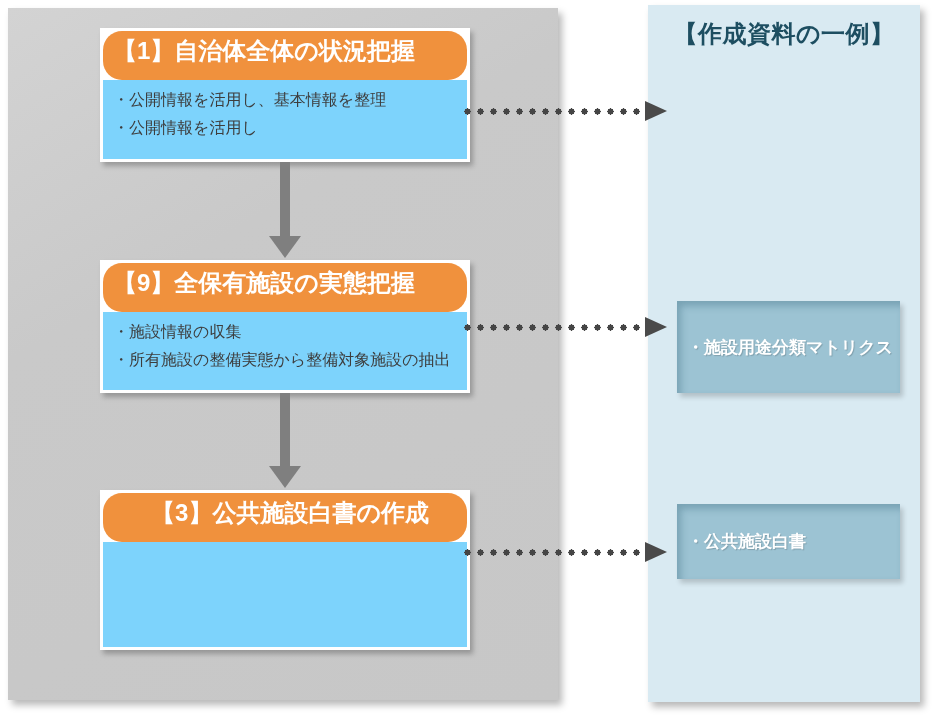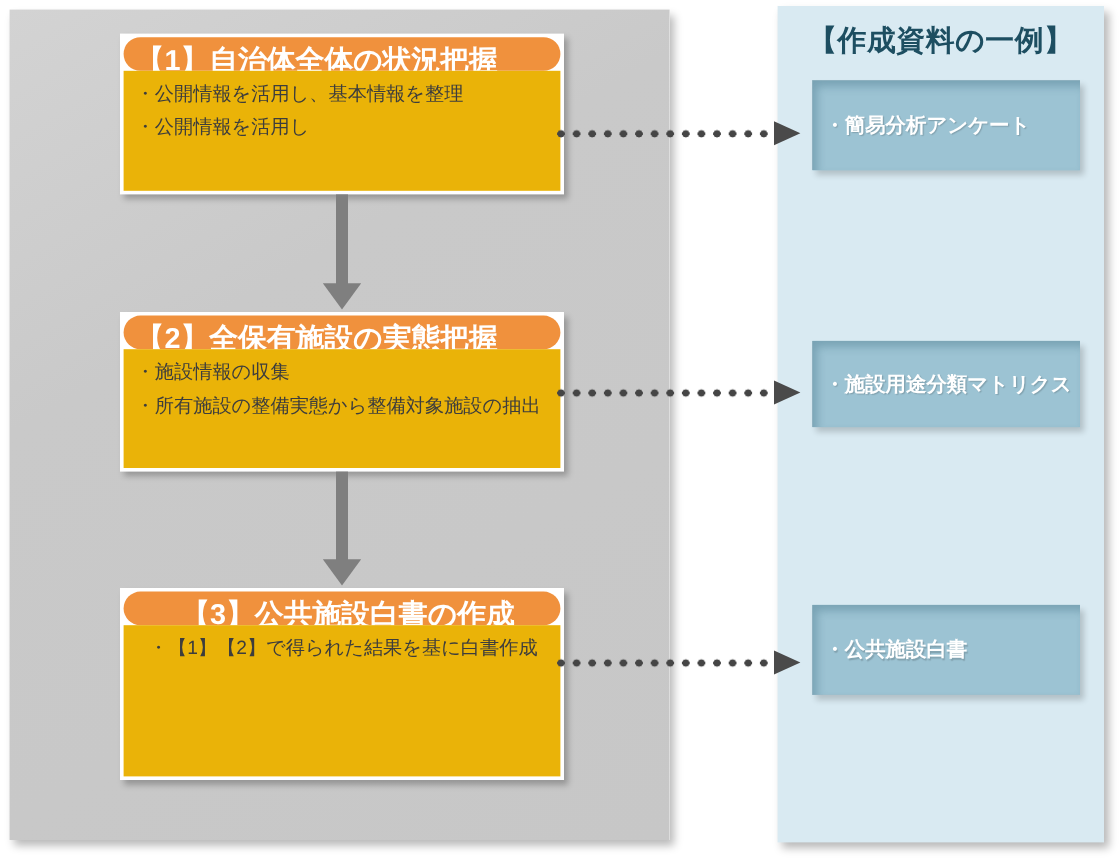--- a/index.html
+++ b/index.html
@@ -57,28 +57,28 @@
   .process-box.step1 { top: 28px;  height: 134px; }
   .process-box.step2 { top: 260px; height: 133px; }
   .process-box.step3 { top: 490px; height: 160px; text-align: center; }
 
   .process-header {
     background: #f0913d;
     color: #ffffff;
     font-weight: bold;
     font-size: 24px;
     line-height: 40px;
-    height: 28px;
+    height: 49px;
     padding: 0 0 0 10px;
     white-space: nowrap;
     flex: 0 0 auto;
     border-radius: 19px;
   }
   .process-body {
-    background: #eab308;
+    background: #7dd3fc;
     flex: 1 1 auto;
     padding: 9px 8px 6px 10px;
     color: #3d3d3d;
     font-size: 16px;
   }
   .bullet {
     line-height: 21px;
     margin: 0 0 7px 0;
     padding-left: 16px;
     text-indent: -16px;
@@ -140,21 +140,21 @@
     display: flex;
     align-items: center;
     box-sizing: border-box;
     padding-left: 10px;
     color: #ffffff;
     font-weight: bold;
     font-size: 17px;
     text-shadow: 1px 1px 1px rgba(0,0,0,0.18);
   }
   .teal-box.t1 { top: 67px;  height: 75px; }
-  .teal-box.t2 { top: 284px; height: 72px; }
+  .teal-box.t2 { top: 301px; height: 92px; }
   .teal-box.t3 { top: 504px; height: 75px; }
 </style>
 </head>
 <body>
 
 <div class="canvas">
 
   <div class="gray-panel"></div>
 
   <div class="blue-panel">
@@ -163,31 +163,30 @@
 
   <div class="process-box step1">
     <div class="process-header">【1】自治体全体の状況把握</div>
     <div class="process-body">
       <div class="bullet">・公開情報を活用し、基本情報を整理</div>
       <div class="bullet">・公開情報を活用し</div>
     </div>
   </div>
 
   <div class="process-box step2">
-    <div class="process-header">【2】全保有施設の実態把握</div>
+    <div class="process-header">【9】全保有施設の実態把握</div>
     <div class="process-body">
       <div class="bullet">・施設情報の収集</div>
       <div class="bullet">・所有施設の整備実態から整備対象施設の抽出</div>
     </div>
   </div>
 
   <div class="process-box step3">
     <div class="process-header">【3】公共施設白書の作成</div>
     <div class="process-body">
-      <div class="bullet">・【1】【2】で得られた結果を基に白書作成</div>
     </div>
   </div>
 
   <div class="v-arrow a1">
     <div class="shaft"></div>
     <div class="head"></div>
   </div>
   <div class="v-arrow a2">
     <div class="shaft"></div>
     <div class="head"></div>
@@ -199,17 +198,16 @@
   </div>
   <div class="dot-arrow d2">
     <div class="dots"></div>
     <div class="head"></div>
   </div>
   <div class="dot-arrow d3">
     <div class="dots"></div>
     <div class="head"></div>
   </div>
 
-  <div class="teal-box t1">・簡易分析アンケート</div>
   <div class="teal-box t2">・施設用途分類マトリクス</div>
   <div class="teal-box t3">・公共施設白書</div>
 
 </div>
 
 </body></html>

